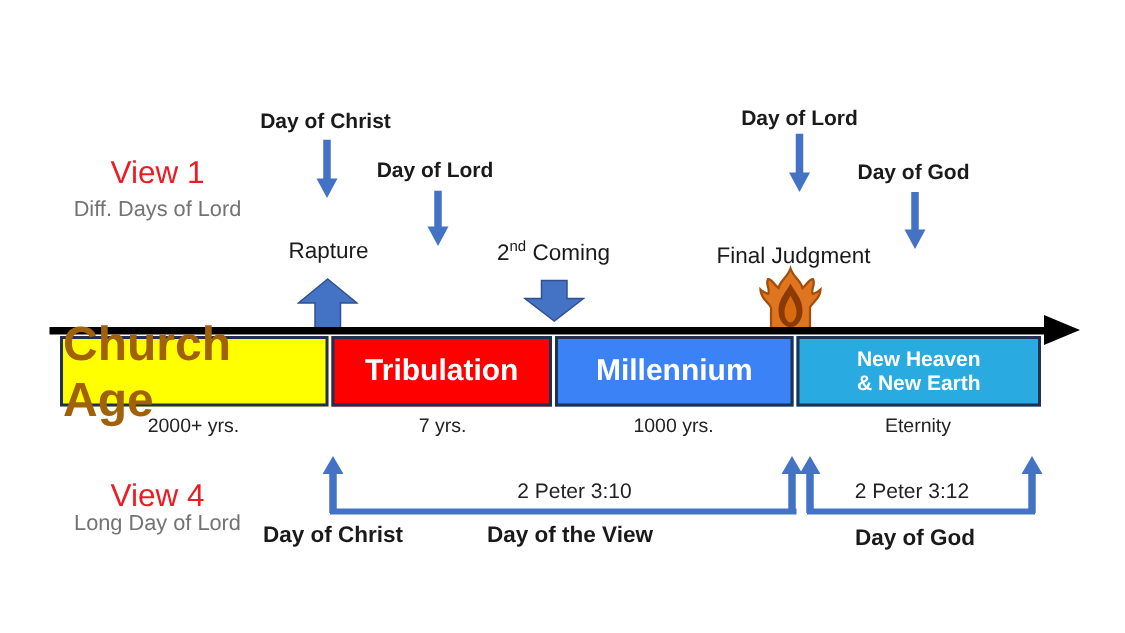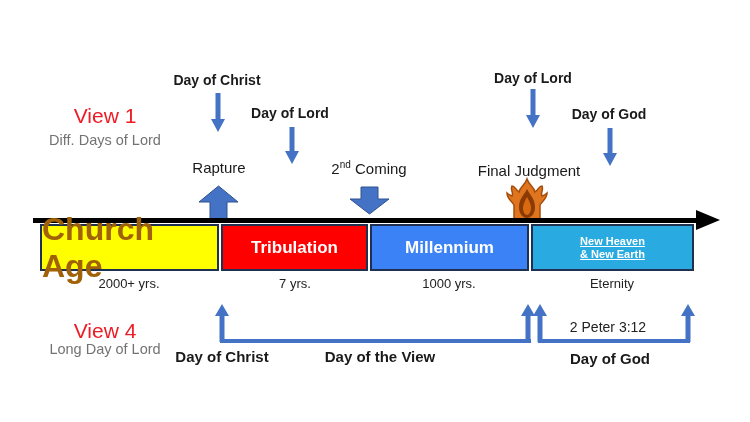--- a/index.html
+++ b/index.html
@@ -30,22 +30,22 @@
   }
 
   
   .seg{top:224px;height:47px;box-sizing:border-box;border:2px solid #1f3050;
        display:flex;align-items:center;justify-content:center;}
   .seg-0{left:40px;width:179px;}
   .seg-1{left:221px;width:147px;}
   .seg-2{left:370px;width:159px;}
   .seg-3{left:531px;width:163px;}
   .seg-0 .seg-label{font-size:32px;font-weight:bold;color:#a16207;}
-  .seg-1 .seg-label,.seg-2 .seg-label{font-size:17px;font-weight:bold;color:#fff;}
-  .seg-3 .seg-label{font-size:11px;font-weight:bold;color:#fff;line-height:1.12;text-align:center;text-decoration:underline;}
+  .seg-1 .seg-label,.seg-2 .seg-label{font-size:20px;font-weight:bold;color:#fff;}
+  .seg-3 .seg-label{font-size:14px;font-weight:bold;color:#fff;line-height:1.12;text-align:center;}
 
   .dur-0{left:79px;top:276px;width:100px;}
   .dur-1{left:245px;top:276px;width:100px;}
   .dur-2{left:399px;top:276px;width:100px;}
   .dur-3{left:562px;top:276px;width:100px;}
 
   
   .thin-arrow{fill:#4472c4;}
   .blk-arrow{fill:#4472c4;stroke:#2f528f;stroke-width:1;}
 
@@ -139,19 +139,20 @@
   </svg>
 
   <div class="abs br-line br2"></div>
   <svg class="abs up-end" style="left:533px;top:304px;" width="14" height="38" viewBox="0 0 14 38">
     <polygon points="7,0 14,12 9.5,12 9.5,38 4.5,38 4.5,12 0,12"></polygon>
   </svg>
   <svg class="abs up-end" style="left:681px;top:304px;" width="14" height="38" viewBox="0 0 14 38">
     <polygon points="7,0 14,12 9.5,12 9.5,38 4.5,38 4.5,12 0,12"></polygon>
   </svg>
 
+  <div class="abs ctr ref" style="left:323px;top:319px;width:120px;">2 Peter 3:10</div>
   <div class="abs ctr ref" style="left:548px;top:319px;width:120px;">2 Peter 3:12</div>
 
   <div class="abs ctr lbl-md bold" style="left:162px;top:348px;width:120px;">Day of Christ</div>
   <div class="abs ctr lbl-md bold" style="left:315px;top:348px;width:130px;">Day of the View</div>
   <div class="abs ctr lbl-md bold" style="left:550px;top:350px;width:120px;">Day of God</div>
 
 </div>
 
 </body></html>

